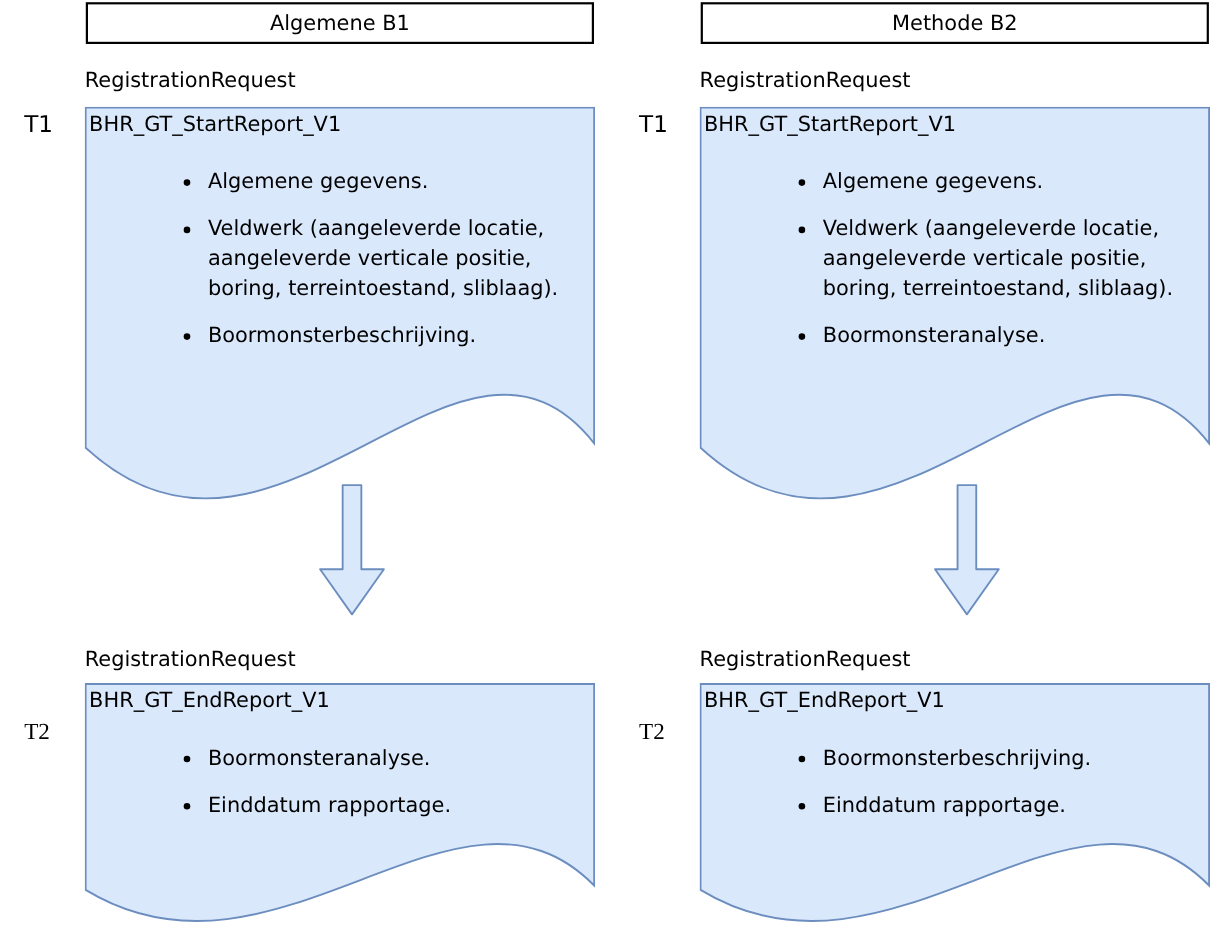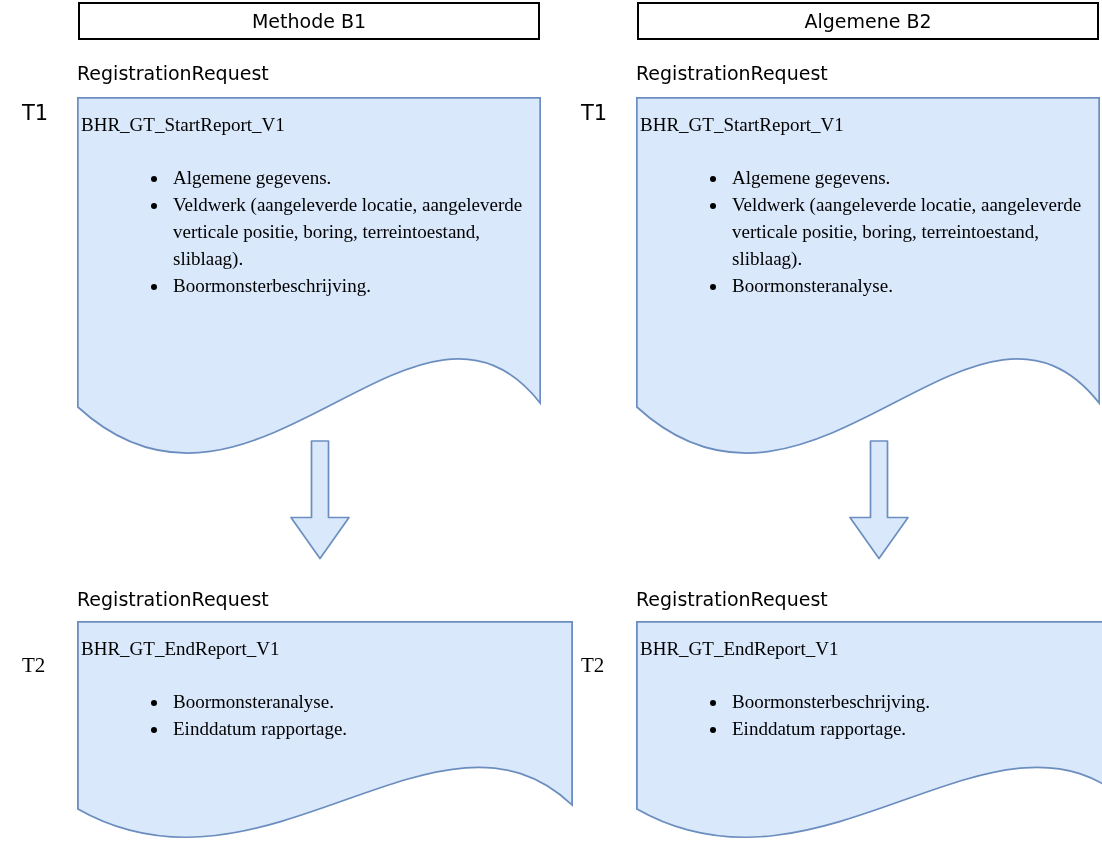--- a/index.html
+++ b/index.html
@@ -25,41 +25,41 @@
   }
   .reg-1{top:60px;}
   .reg-2{top:586px;}
 
   .time-label{position:absolute;left:22px;font-size:21px;line-height:26px;}
   .time-1{top:100px;}
   .time-2{top:652px;font-family:Liberation Serif, serif;}
 
   .doc{position:absolute;left:77px;width:464px;}
   .doc-1{top:97px;height:362px;}
-  .doc-2{top:621px;height:221px;padding-left:32px;}
+  .doc-2{top:621px;height:221px;}
   .doc svg.doc-outline{position:absolute;left:0;top:0;width:100%;height:100%;display:block;}
-  .doc-content{position:absolute;left:0;top:12px;right:0;padding:3px 4px 0 4px;font-family:Liberation Serif, serif;}
+  .doc-content{position:absolute;left:0;top:0;right:0;padding:3px 4px 0 4px;}
   .doc-title{font-size:19px;line-height:26px;white-space:nowrap;}
   .doc-bullets{
     margin:26px 0 0 0;padding:0 0 0 88px;
     font-size:19px;line-height:27px;list-style:disc outside;
   }
-  .doc-bullets li{margin:0;padding-left:4px;}
+  .doc-bullets li{margin:16px;padding-left:4px;}
 
   .arrow{position:absolute;left:289px;top:440px;width:62px;height:122px;}
 </style>
 </head>
 <body>
 
 <div class="canvas">
 
   <div class="column col-0">
 
     <div class="header-box">
-      <span>Methode B1</span>
+      <span>Algemene B1</span>
     </div>
 
     <div class="reg-label reg-1">RegistrationRequest</div>
     <div class="time-label time-1">T1</div>
 
     <div class="doc doc-1">
       <svg class="doc-outline" viewBox="0 0 464 362" preserveAspectRatio="none">
         <path d="M0.85,0.85 L463.15,0.85 L463.15,306 C340,150 175,470 0.85,310 Z" fill="#dae8fc" stroke="#6c8ebf" stroke-width="1.7"></path>
       </svg>
       <div class="doc-content">
@@ -90,21 +90,21 @@
             <li>Einddatum rapportage.</li>
           </ul>
       </div>
     </div>
 
   </div>
 
   <div class="column col-1">
 
     <div class="header-box">
-      <span>Algemene B2</span>
+      <span>Methode B2</span>
     </div>
 
     <div class="reg-label reg-1">RegistrationRequest</div>
     <div class="time-label time-1">T1</div>
 
     <div class="doc doc-1">
       <svg class="doc-outline" viewBox="0 0 464 362" preserveAspectRatio="none">
         <path d="M0.85,0.85 L463.15,0.85 L463.15,306 C340,150 175,470 0.85,310 Z" fill="#dae8fc" stroke="#6c8ebf" stroke-width="1.7"></path>
       </svg>
       <div class="doc-content">

